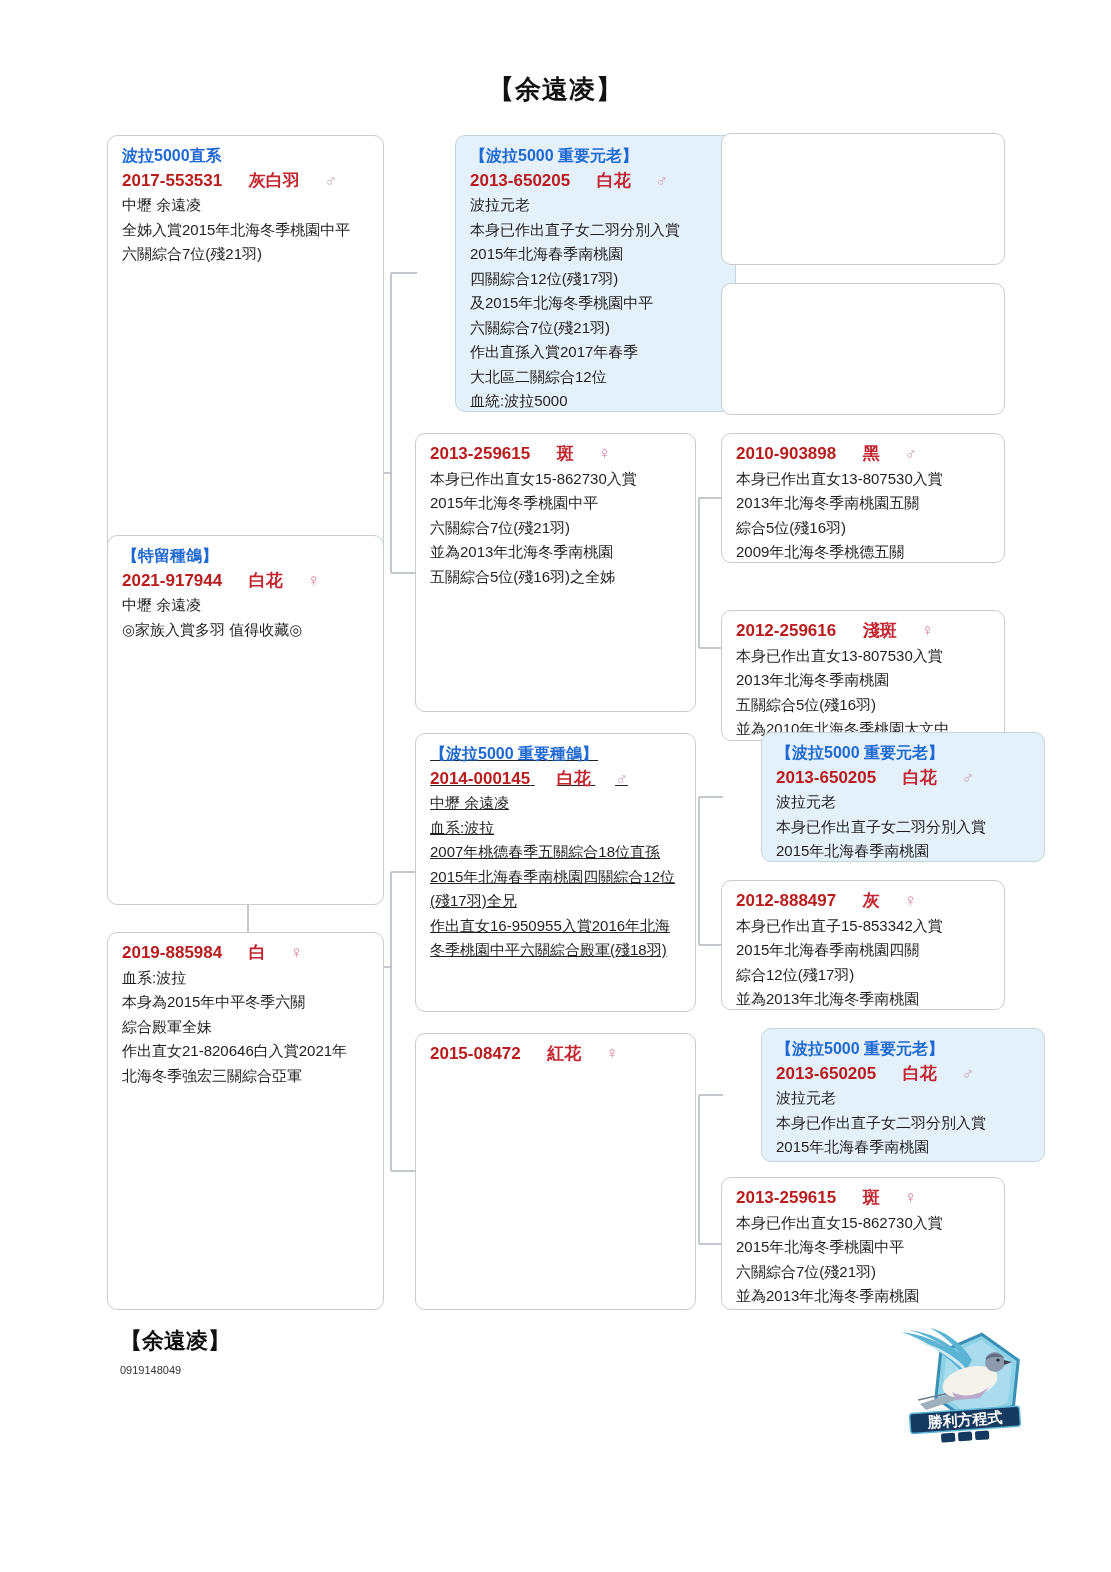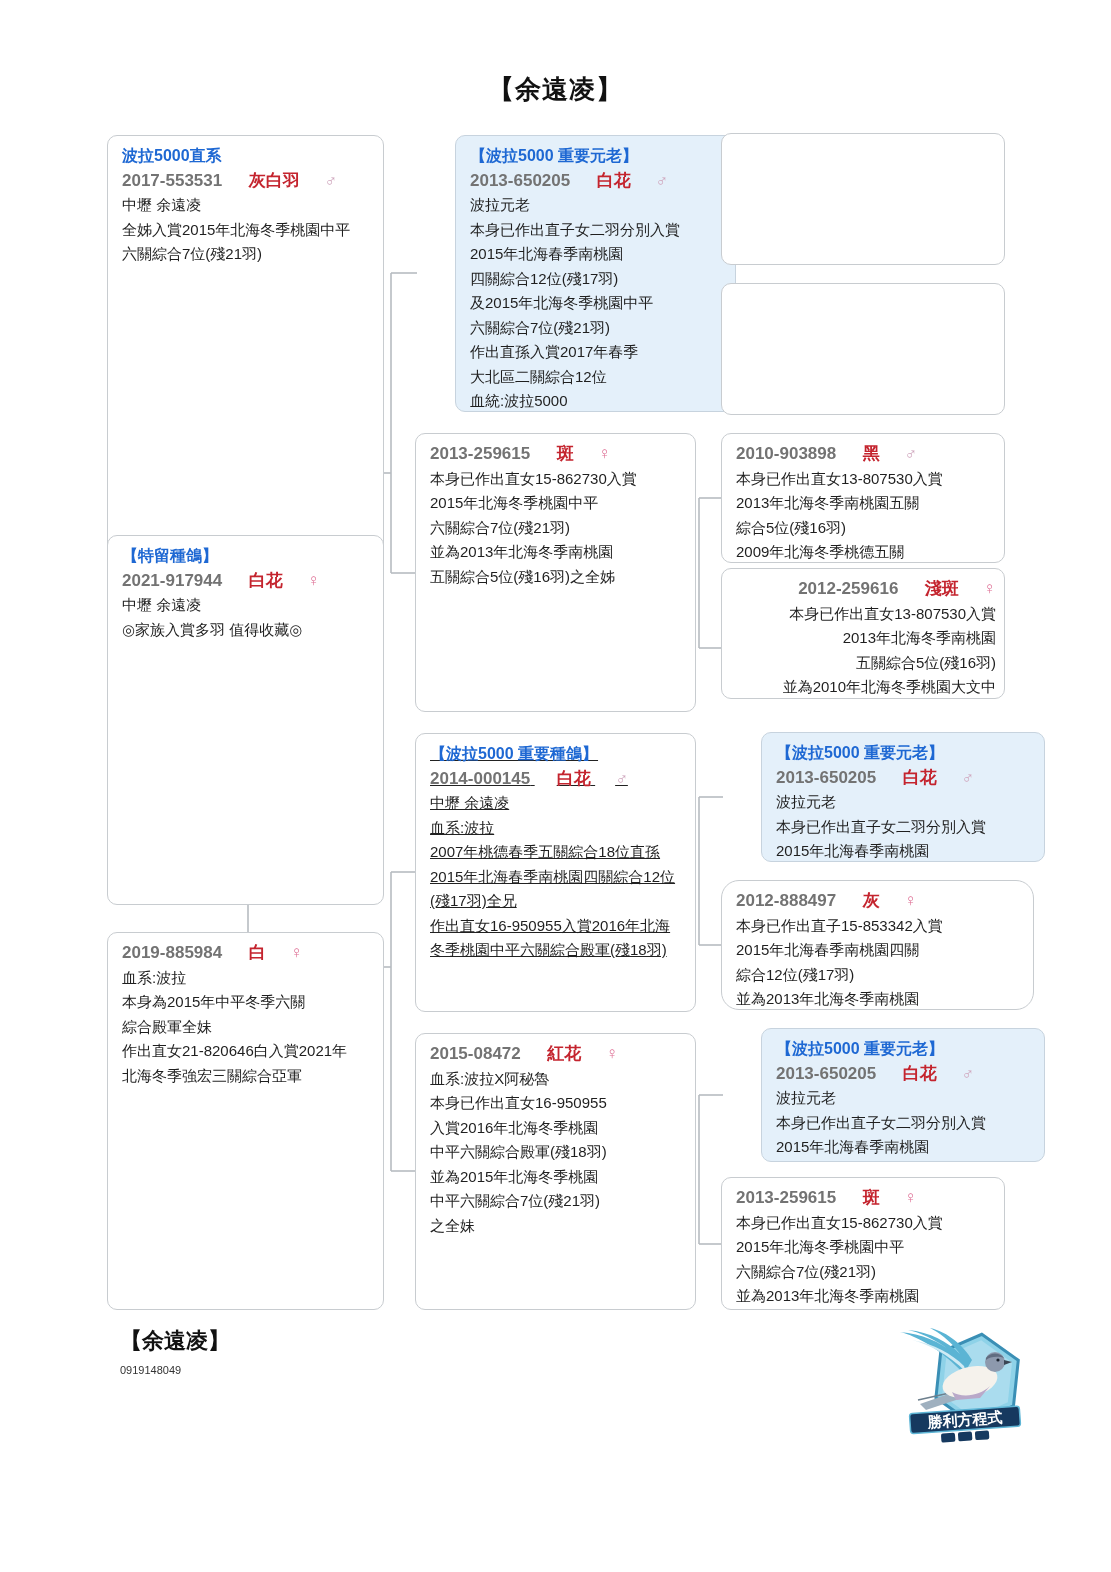--- a/index.html
+++ b/index.html
@@ -15,21 +15,21 @@
   svg.connectors{position:absolute;left:0;top:0;pointer-events:none;}
   svg.connectors line{stroke:#b7bcc1;stroke-width:1.6;}
   .box{
     position:absolute;background:#ffffff;border:1.6px solid #c8ccd0;
     border-radius:10px;box-sizing:border-box;
     padding:8px 8px 6px 14px;
   }
   .box.blue{background:#e4f0fa;border-color:#c7d3de;margin-left:40px;}
   .hdr{font-size:16px;font-weight:bold;color:#1e68d3;line-height:24.5px;white-space:nowrap;}
   .idrow{line-height:24.5px;white-space:nowrap;}
-  .idrow .id{font-size:17px;font-weight:bold;color:#737373;}
+  .idrow .id{font-size:17px;font-weight:bold;color:#b91c1c;}
   .idrow .clr{font-size:17px;font-weight:bold;color:#c4242e;margin-left:22px;}
   .idrow .sex{font-size:17px;margin-left:20px;font-weight:bold;}
   .idrow .sex.m{color:#cfa6bd;}
   .idrow .sex.f{color:#de6e94;}
   .tline{font-size:15px;color:#1f1f1f;line-height:24.5px;white-space:nowrap;}
   .footer-name{
     position:absolute;left:120px;top:1326px;
     font-size:22px;font-weight:bold;color:#111;
   }
   .footer-phone{
@@ -169,49 +169,40 @@
       <div class="tline">冬季桃園中平六關綜合殿軍(殘18羽)</div>
     </div>
 </div>
 
 <div class="box" style="left:415px;top:1033px;width:281px;height:277px;">
   <div class="idrow">
     <span class="id">2015-08472</span>
     <span class="clr">紅花</span>
     <span class="sex f">♀</span>
   </div>
-  <div>
-      <div class="tline">血系:波拉X阿秘魯</div>
-      <div class="tline">本身已作出直女16-950955</div>
-      <div class="tline">入賞2016年北海冬季桃園</div>
-      <div class="tline">中平六關綜合殿軍(殘18羽)</div>
-      <div class="tline">並為2015年北海冬季桃園</div>
-      <div class="tline">中平六關綜合7位(殘21羽)</div>
-      <div class="tline">之全妹</div>
-    </div>
 </div>
 
 <div class="box" style="left:721px;top:133px;width:284px;height:132px;"></div>
 <div class="box" style="left:721px;top:283px;width:284px;height:132px;"></div>
 
 <div class="box" style="left:721px;top:433px;width:284px;height:130px;">
   <div class="idrow">
     <span class="id">2010-903898</span>
     <span class="clr">黑</span>
     <span class="sex m">♂</span>
   </div>
   <div>
       <div class="tline">本身已作出直女13-807530入賞</div>
       <div class="tline">2013年北海冬季南桃園五關</div>
       <div class="tline">綜合5位(殘16羽)</div>
       <div class="tline">2009年北海冬季桃德五關</div>
     </div>
 </div>
 
-<div class="box" style="left:721px;top:568px;width:284px;height:131px;text-align:right;">
+<div class="box" style="left:721px;top:610px;width:284px;height:131px;">
   <div class="idrow">
     <span class="id">2012-259616</span>
     <span class="clr">淺斑</span>
     <span class="sex f">♀</span>
   </div>
   <div>
       <div class="tline">本身已作出直女13-807530入賞</div>
       <div class="tline">2013年北海冬季南桃園</div>
       <div class="tline">五關綜合5位(殘16羽)</div>
       <div class="tline">並為2010年北海冬季桃園大文中</div>
@@ -225,21 +216,21 @@
     <span class="clr">白花</span>
     <span class="sex m">♂</span>
   </div>
   <div>
       <div class="tline">波拉元老</div>
       <div class="tline">本身已作出直子女二羽分別入賞</div>
       <div class="tline">2015年北海春季南桃園</div>
     </div>
 </div>
 
-<div class="box" style="left:721px;top:880px;width:313px;height:130px;border-radius:18px;">
+<div class="box" style="left:721px;top:880px;width:284px;height:130px;">
   <div class="idrow">
     <span class="id">2012-888497</span>
     <span class="clr">灰</span>
     <span class="sex f">♀</span>
   </div>
   <div>
       <div class="tline">本身已作出直子15-853342入賞</div>
       <div class="tline">2015年北海春季南桃園四關</div>
       <div class="tline">綜合12位(殘17羽)</div>
       <div class="tline">並為2013年北海冬季南桃園</div>

